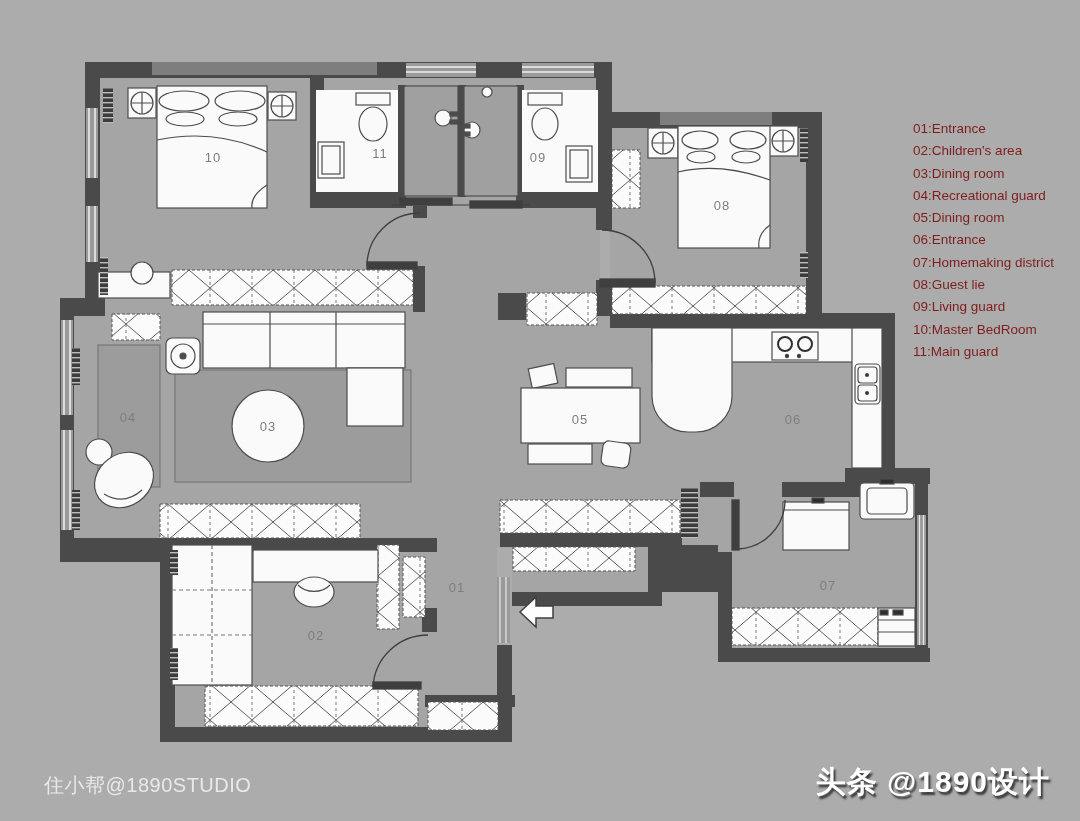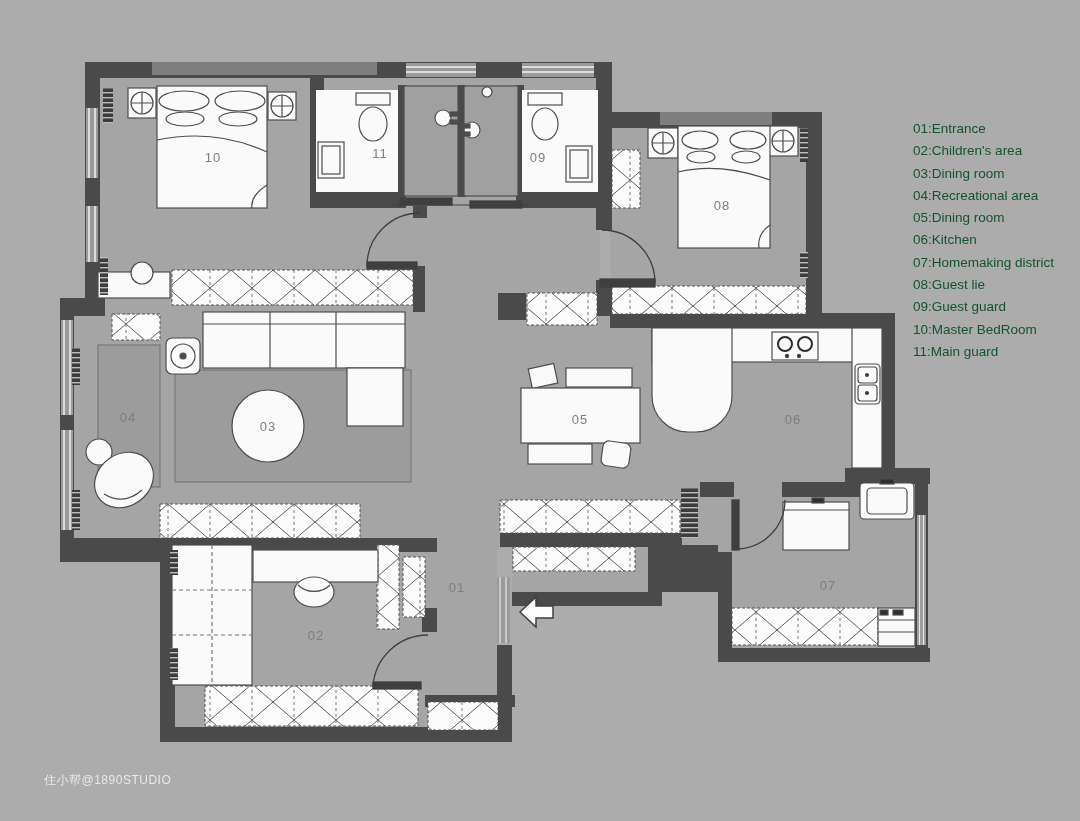--- a/index.html
+++ b/index.html
@@ -1,20 +1,20 @@
 <!DOCTYPE html>
 <html><head>
 <meta charset="utf-8">
 <style>
   html,body{margin:0;padding:0;}
   body{width:1080px;height:821px;background:#acacac;font-family:"Liberation Sans",sans-serif;overflow:hidden;position:relative;}
   .canvas{position:absolute;left:0;top:0;width:1080px;height:821px;}
   svg{position:absolute;left:0;top:0;}
-  .legend{position:absolute;left:913px;top:118px;color:#14532d;font-size:13.5px;line-height:22.3px;white-space:nowrap;}
-  .wm-left{position:absolute;left:44px;top:772px;color:rgba(250,250,250,.78);font-size:12px;letter-spacing:.5px;}
+  .legend{position:absolute;left:913px;top:118px;color:#7f1d1d;font-size:13.5px;line-height:22.3px;white-space:nowrap;}
+  .wm-left{position:absolute;left:44px;top:772px;color:rgba(250,250,250,.78);font-size:20px;letter-spacing:.5px;}
   .wm-right{position:absolute;right:30px;top:762px;color:#ffffff;font-size:30px;font-weight:bold;letter-spacing:1px;text-shadow:2px 3px 2px rgba(45,45,45,.9);white-space:nowrap;}
   text{font-family:"Liberation Sans",sans-serif;font-size:13px;fill:#7d7d7d;letter-spacing:1px;}
 </style>
 </head>
 <body>
 
 <div class="canvas">
 <svg width="1080" height="821" viewBox="0 0 1080 821">
   <defs>
     <pattern id="xh" width="42" height="36" patternUnits="userSpaceOnUse">
@@ -307,24 +307,25 @@
     <text x="316" y="640">02</text>
     <text x="457" y="592">01</text>
     <text x="828" y="590">07</text>
   </g>
 </svg>
 
 <div class="legend">
   <div>01:Entrance</div>
   <div>02:Children's area</div>
   <div>03:Dining room</div>
-  <div>04:Recreational area</div>
+  <div>04:Recreational guard</div>
   <div>05:Dining room</div>
-  <div>06:Kitchen</div>
+  <div>06:Entrance</div>
   <div>07:Homemaking district</div>
   <div>08:Guest lie</div>
-  <div>09:Guest guard</div>
+  <div>09:Living guard</div>
   <div>10:Master BedRoom</div>
   <div>11:Main guard</div>
 </div>
 
 <div class="wm-left">住小帮@1890STUDIO</div>
+<div class="wm-right">头条 @1890设计</div>
 </div>
 
 </body></html>

